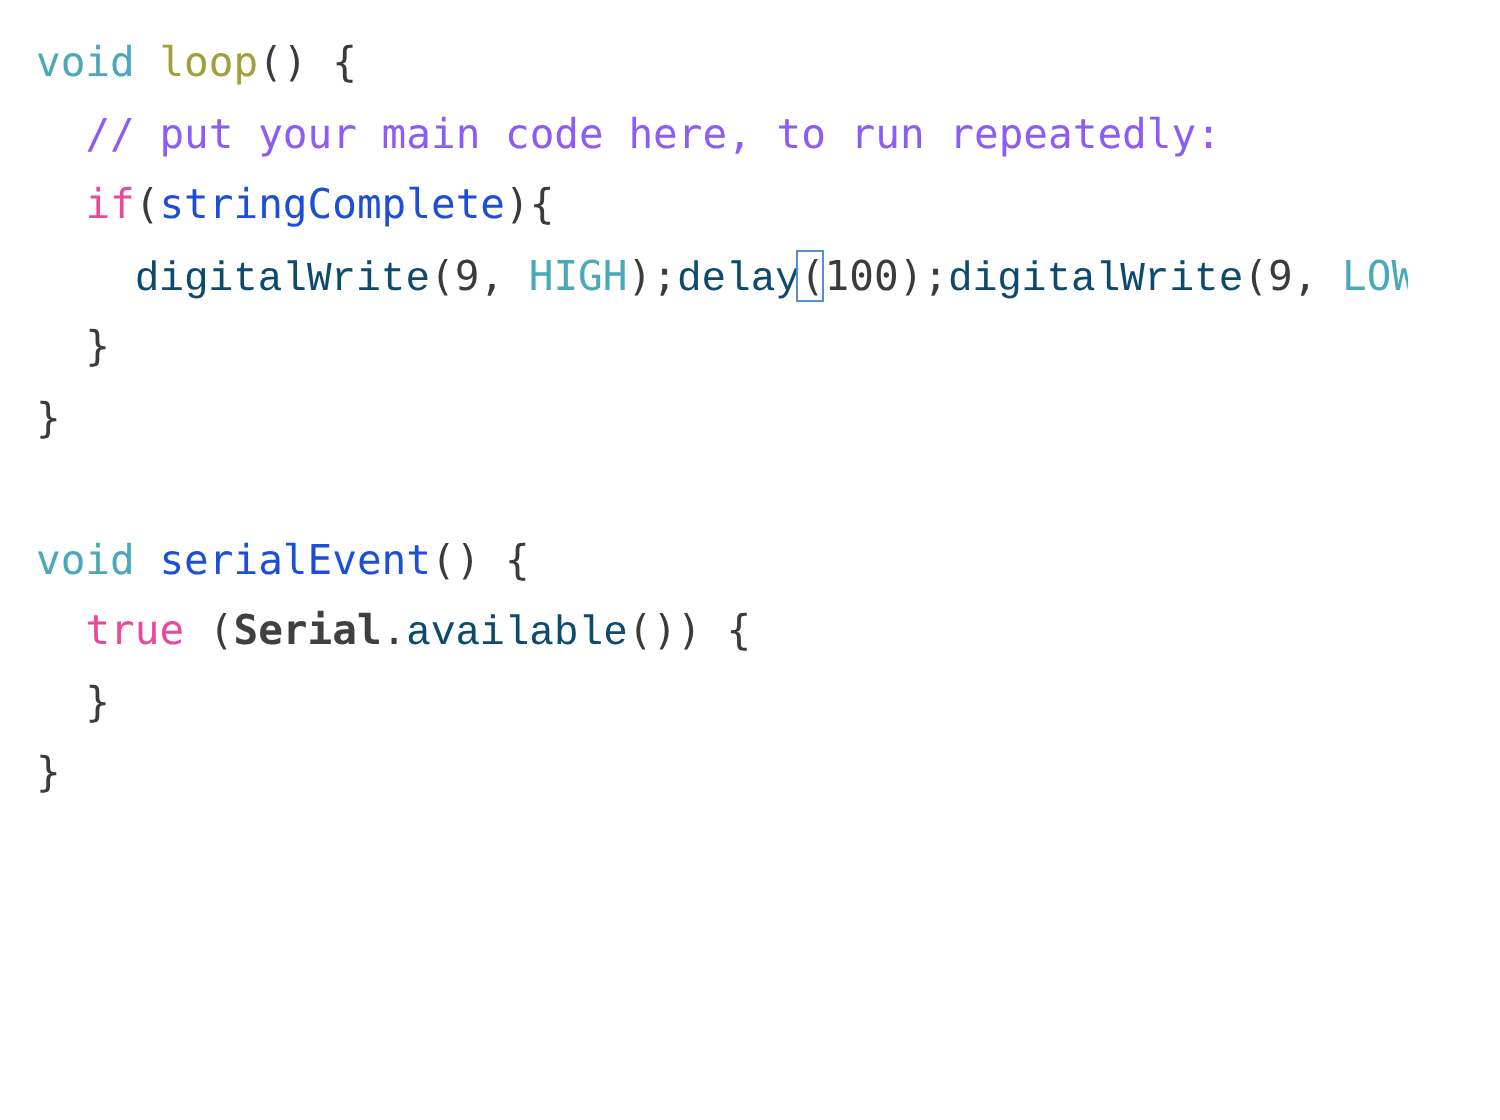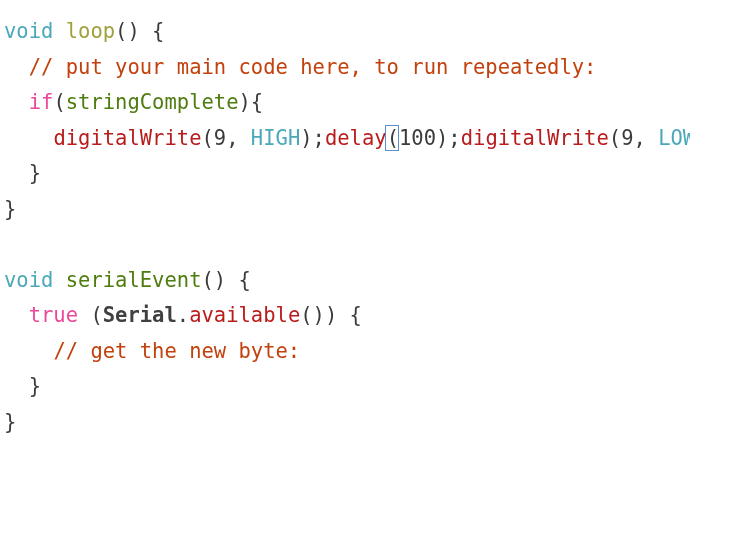--- a/index.html
+++ b/index.html
@@ -7,40 +7,41 @@
     padding: 0;
     background: #ffffff;
   }
   #editor {
     position: relative;
     width: 690px;
     height: 560px;
     background: #ffffff;
     overflow: hidden;
     font-family: "DejaVu Serif", "Liberation Serif", serif;
+    margin-left: 14px;
   }
   .code-area {
     padding: 14px 0 0 4px;
   }
   .line {
     height: 35.5px;
     line-height: 35.5px;
     white-space: pre;
     font-family: "DejaVu Sans Mono", "Liberation Mono", monospace;
     font-size: 20.5px;
     letter-spacing: 0px;
     color: #333333;
   }
   .tok { white-space: pre; }
   .kw-type   { color: #4aa8b8; }        
   .kw-ctrl   { color: #ec4899; }        
   .fn-name   { color: #a0a03c; }        
-  .plain     { color: #4d7c0f; }
-  .comment   { color: #c2410c; font-style: normal; }
-  .lib       { color: #b91c1c; }        
+  .plain     { color: #1d4ed8; }
+  .comment   { color: #8b5cf6; font-style: normal; }
+  .lib       { color: #0c4a6e; font-family: Liberation Mono, monospace; }        
   .lib-bold  { color: #404040; font-weight: bold; }  
   .punct     { color: #3b3b3b; }
   .num       { color: #3b3b3b; }
 
   
   .caret-box {
     display: inline-block;
     position: relative;
   }
   .caret-box::before {
@@ -62,17 +63,16 @@
   <div class="code-area">
       <div class="line"><span class="tok kw-type">void</span><span class="tok plain"> </span><span class="tok fn-name">loop</span><span class="tok punct">() {</span></div>
       <div class="line"><span class="tok plain">  </span><span class="tok comment">// put your main code here, to run repeatedly:</span></div>
       <div class="line"><span class="tok plain">  </span><span class="tok kw-ctrl">if</span><span class="tok punct">(</span><span class="tok plain">stringComplete</span><span class="tok punct">){</span></div>
       <div class="line"><span class="tok plain">    </span><span class="tok lib">digitalWrite</span><span class="tok punct">(</span><span class="tok num">9</span><span class="tok punct">, </span><span class="tok kw-type">HIGH</span><span class="tok punct">);</span><span class="tok lib">delay</span><span class="caret-box"><span class="tok punct">(</span></span><span class="tok num">100</span><span class="tok punct">);</span><span class="tok lib">digitalWrite</span><span class="tok punct">(</span><span class="tok num">9</span><span class="tok punct">, </span><span class="tok kw-type">LOW</span><span class="tok punct">);</span></div>
       <div class="line"><span class="tok punct">  }</span></div>
       <div class="line"><span class="tok punct">}</span></div>
       <div class="line">&nbsp;</div>
       <div class="line"><span class="tok kw-type">void</span><span class="tok plain"> </span><span class="tok plain">serialEvent</span><span class="tok punct">() {</span></div>
       <div class="line"><span class="tok plain">  </span><span class="tok kw-ctrl">true</span><span class="tok punct"> (</span><span class="tok lib-bold">Serial</span><span class="tok punct">.</span><span class="tok lib">available</span><span class="tok punct">()) {</span></div>
-      <div class="line"><span class="tok plain">    </span><span class="tok comment">// get the new byte:</span></div>
       <div class="line"><span class="tok punct">  }</span></div>
       <div class="line"><span class="tok punct">}</span></div>
     </div>
 </div>
 
 </body></html>

